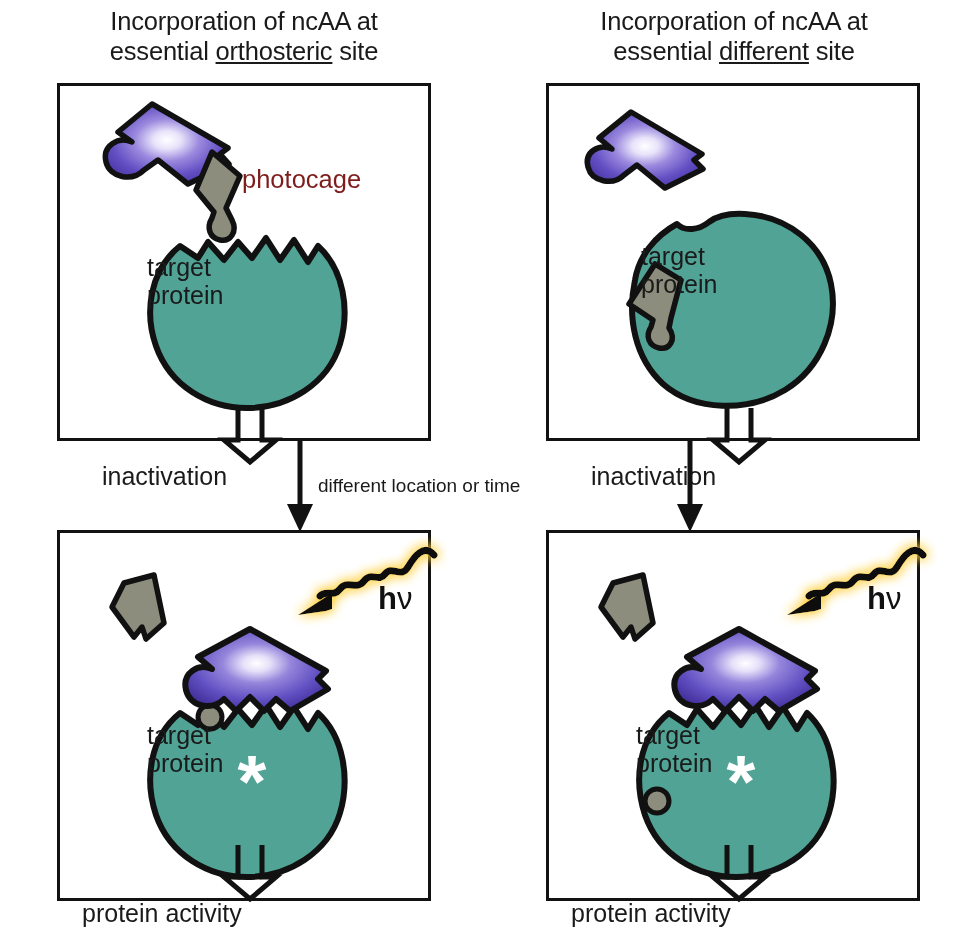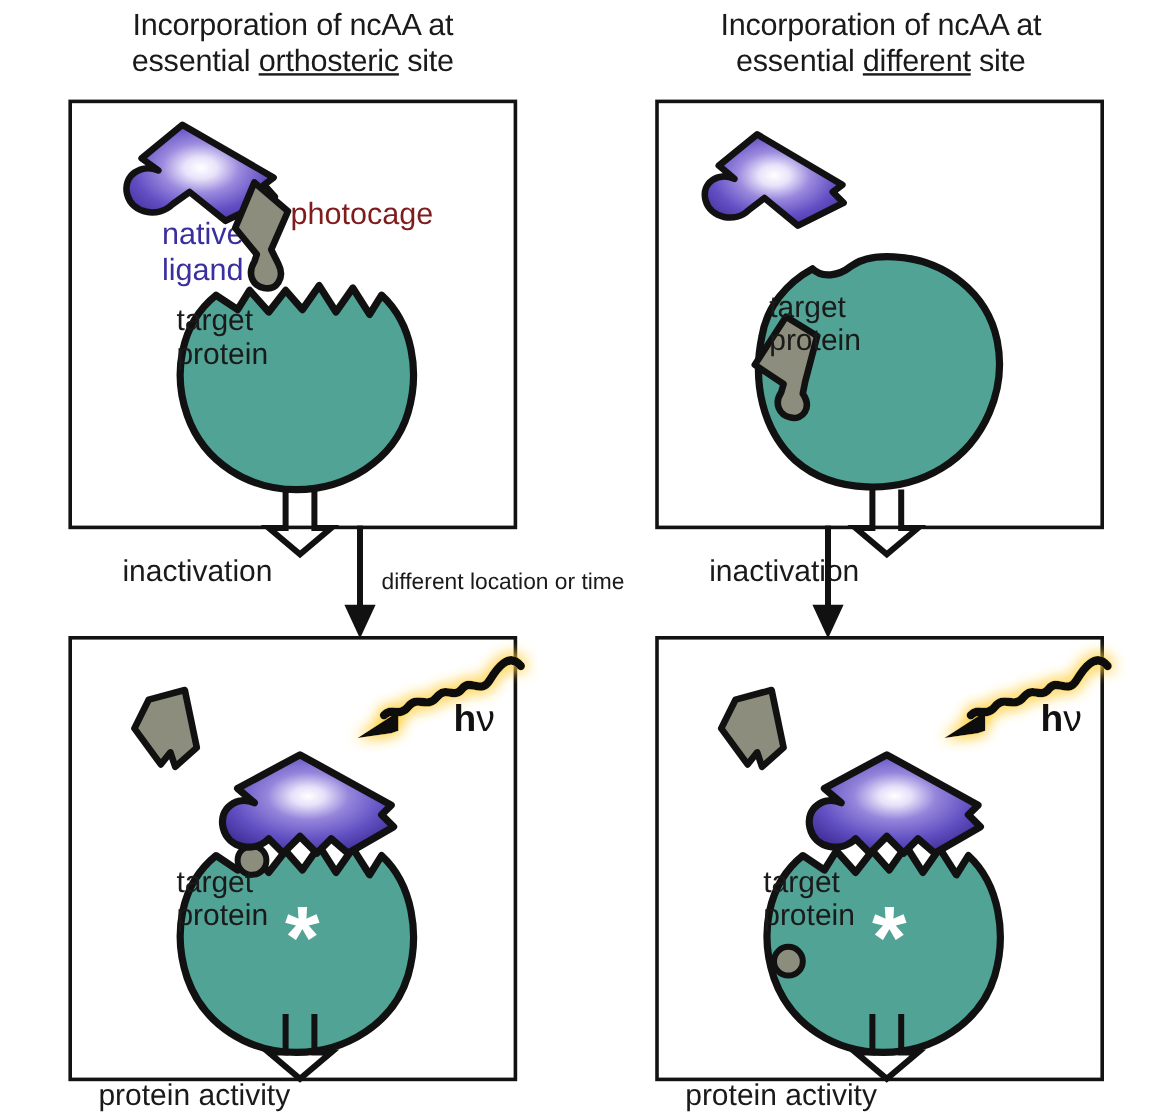--- a/index.html
+++ b/index.html
@@ -106,24 +106,20 @@
   </svg>
 
   <div class="panel" id="panel-tl">
     <div class="panel-inner">
 
       <svg class="svgwrap" style="left:28px;top:12px" width="160" height="92">
         <path d="M64,6 L140,50 L132,56 L141,66 L100,86 L70,62 L56,72
                  C44,84 22,80 18,64 C14,48 30,38 44,44 L30,34 Z" fill="url(#ligGrad)" stroke="#111" stroke-width="5.5" stroke-linejoin="round" stroke-linecap="round"></path>
       </svg>
 
-      <div class="lbl-native" style="left:39px;top:94px;width:140px;text-align:center">
-        <span>native</span><br>
-        <span>ligand</span>
-      </div>
 
       <div class="lbl-photocage" style="left:182px;top:78px">photocage</div>
 
       <svg class="svgwrap" style="left:82px;top:122px" width="222" height="210">
         <path d="M38,38
                  C8,62 2,104 14,138
                  C28,178 66,200 105,200
                  C146,200 186,176 198,136
                  C208,102 202,62 176,38
                  L166,54 L152,32 L138,52 L124,30 L110,50 L96,34 L82,52 L66,34 L56,50 Z" fill="#51a395" stroke="#111" stroke-width="6" stroke-linejoin="round"></path>

